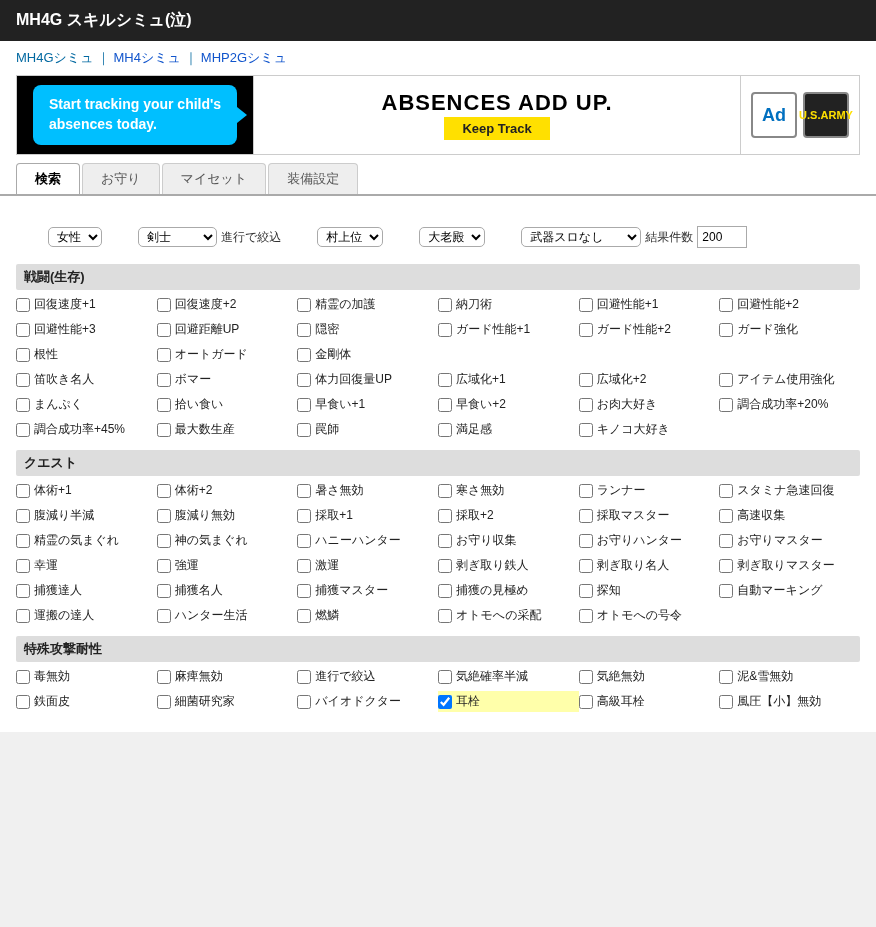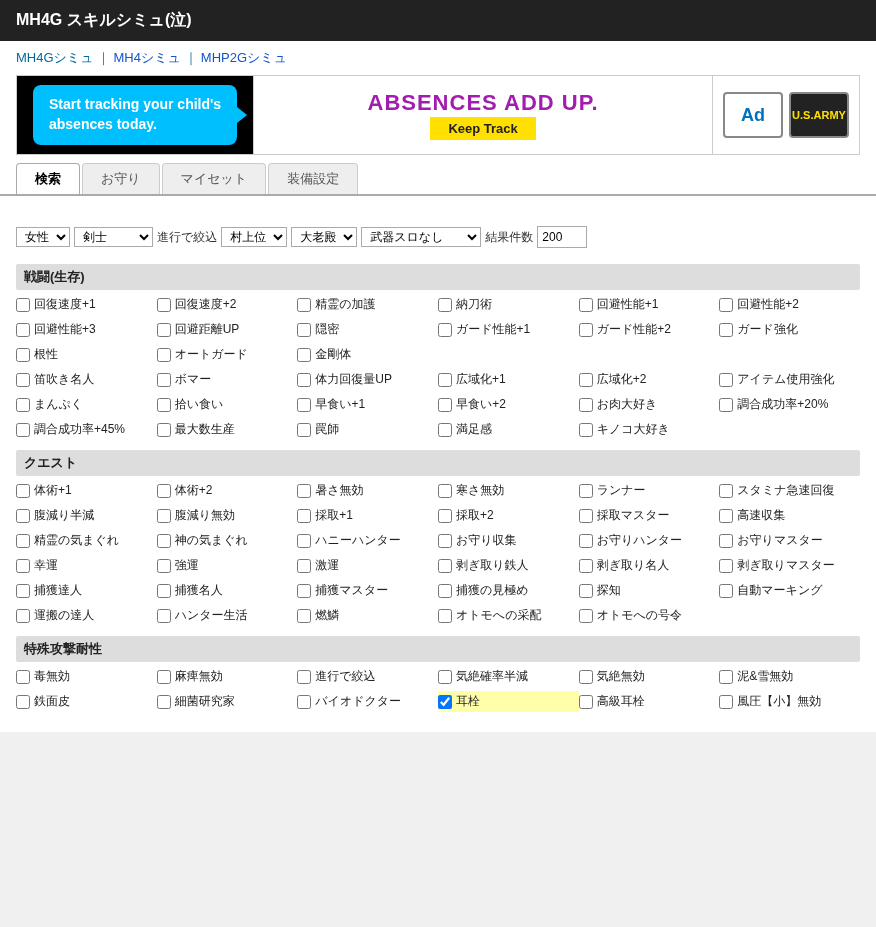--- a/index.html
+++ b/index.html
@@ -74,21 +74,21 @@
       flex-direction: column;
       align-items: center;
       justify-content: center;
       border-left: 1px solid #ccc;
       height: 100%;
       padding: 8px;
     }
     #ad-mid-title {
       font-size: 22px;
       font-weight: 900;
-      color: #a21caf;
+      color: #000000;
       letter-spacing: 1px;
     }
     #ad-mid-btn {
       background: #ffe000;
       color: #222;
       font-weight: bold;
       font-size: 13px;
       padding: 4px 18px;
       border: none;
       margin-top: 1px;
@@ -97,21 +97,21 @@
     #ad-right {
       display: flex;
       align-items: center;
       justify-content: center;
       padding: 0 10px;
       gap: 6px;
       border-left: 1px solid #ccc;
       height: 100%;
     }
     .ad-logo {
-      width: 60px;
+      width: 46px;
       height: 46px;
       border: 2px solid #888;
       border-radius: 4px;
       display: flex;
       align-items: center;
       justify-content: center;
       font-weight: 900;
       font-size: 18px;
       color: #0070c0;
       background: #fff;
@@ -153,23 +153,24 @@
       align-items: center;
       gap: 4px;
       padding: 6px 16px;
       background: #fff;
       flex-wrap: wrap;
     }
     .filter-select {
       padding: 1px 4px;
       font-size: 12px;
       border: 1px solid #aaa;
-      border-radius: 0;
+      border-radius: 5px;
       background: #fff;
       cursor: pointer;
+      margin-left: 32px;
     }
     .filter-label {
       font-size: 12px;
       color: #333;
     }
     .filter-input {
       width: 50px;
       padding: 3px 4px;
       font-size: 12px;
       border: 1px solid #aaa;

